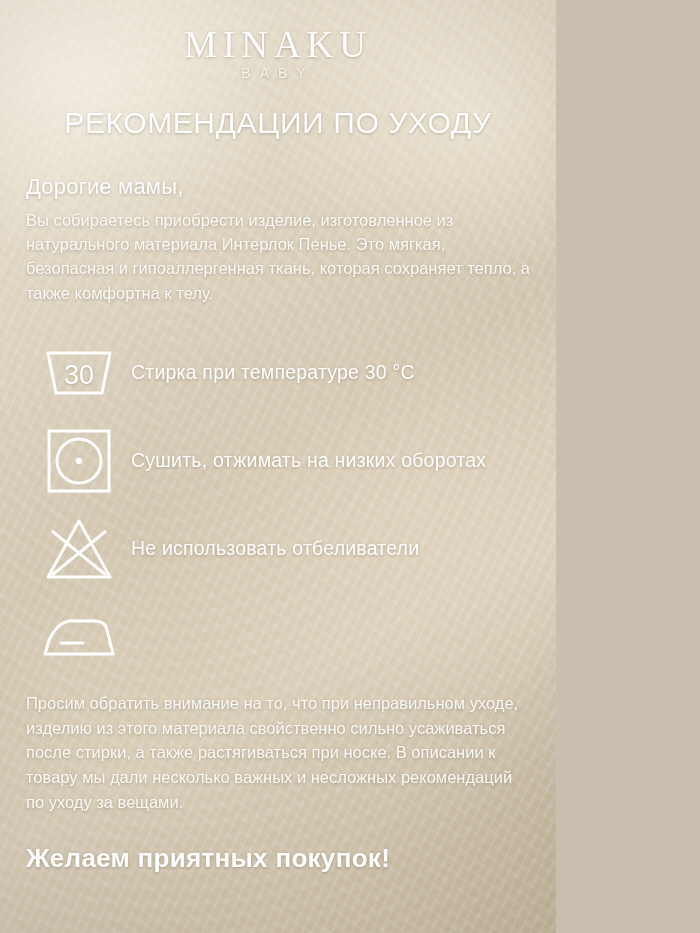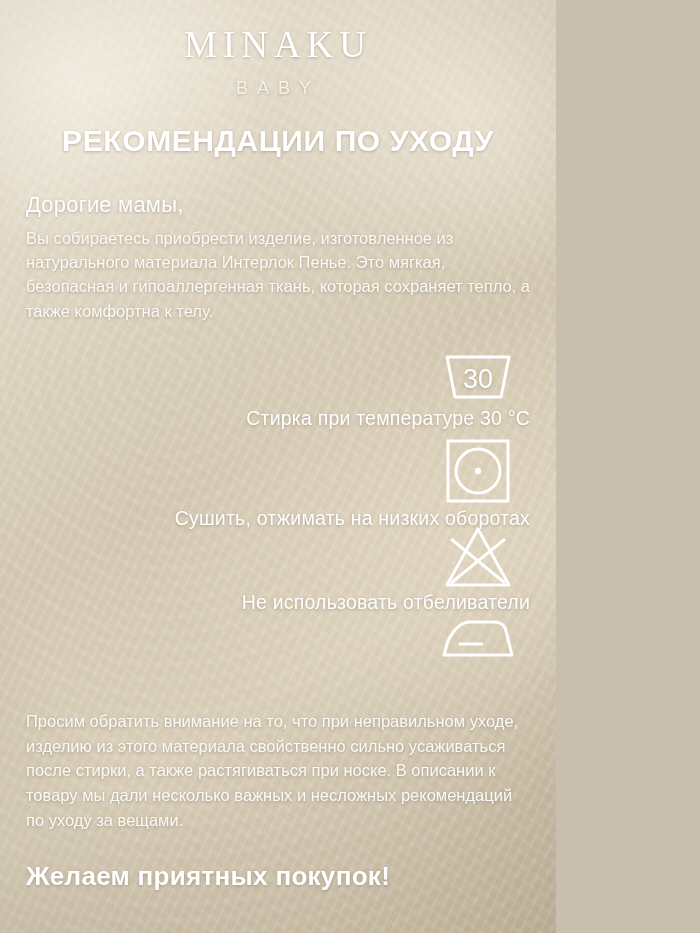--- a/index.html
+++ b/index.html
@@ -58,31 +58,30 @@
     font-family: "Liberation Serif", serif;
     font-size: 37px;
     letter-spacing: 6px;
     color: #ffffff;
     font-weight: 400;
     line-height: 1.05;
     position: relative;
     display: inline-block;
   }
   .brand-sub {
-    margin-top: 13px;
-    font-size: 18px;
+    font-size: 14px;
     letter-spacing: 9px;
     color: #f6f3ec;
     font-weight: 400;
   }
 
   .title {
     text-align: center;
     font-size: 30px;
-    font-weight: bold;
+    font-weight: normal;
     letter-spacing: 0.6px;
     margin-top: 25px;
     color: #ffffff;
   }
 
   .greeting {
     margin-top: 34px;
     font-size: 22px;
     color: #ffffff;
     letter-spacing: 0.2px;
@@ -95,23 +94,22 @@
     color: #fbfaf6;
     max-width: 620px;
   }
 
   
   .care-list {
     margin-top: 24px;
   }
   .care-row {
     display: flex;
-    align-items: flex-end;
+    align-items: center;
     height: 88px;
-    flex-direction: column;
   }
   .care-icon {
     width: 105px;
     min-width: 105px;
     display: flex;
     align-items: center;
     justify-content: center;
   }
   .care-text {
     font-size: 19.5px;

